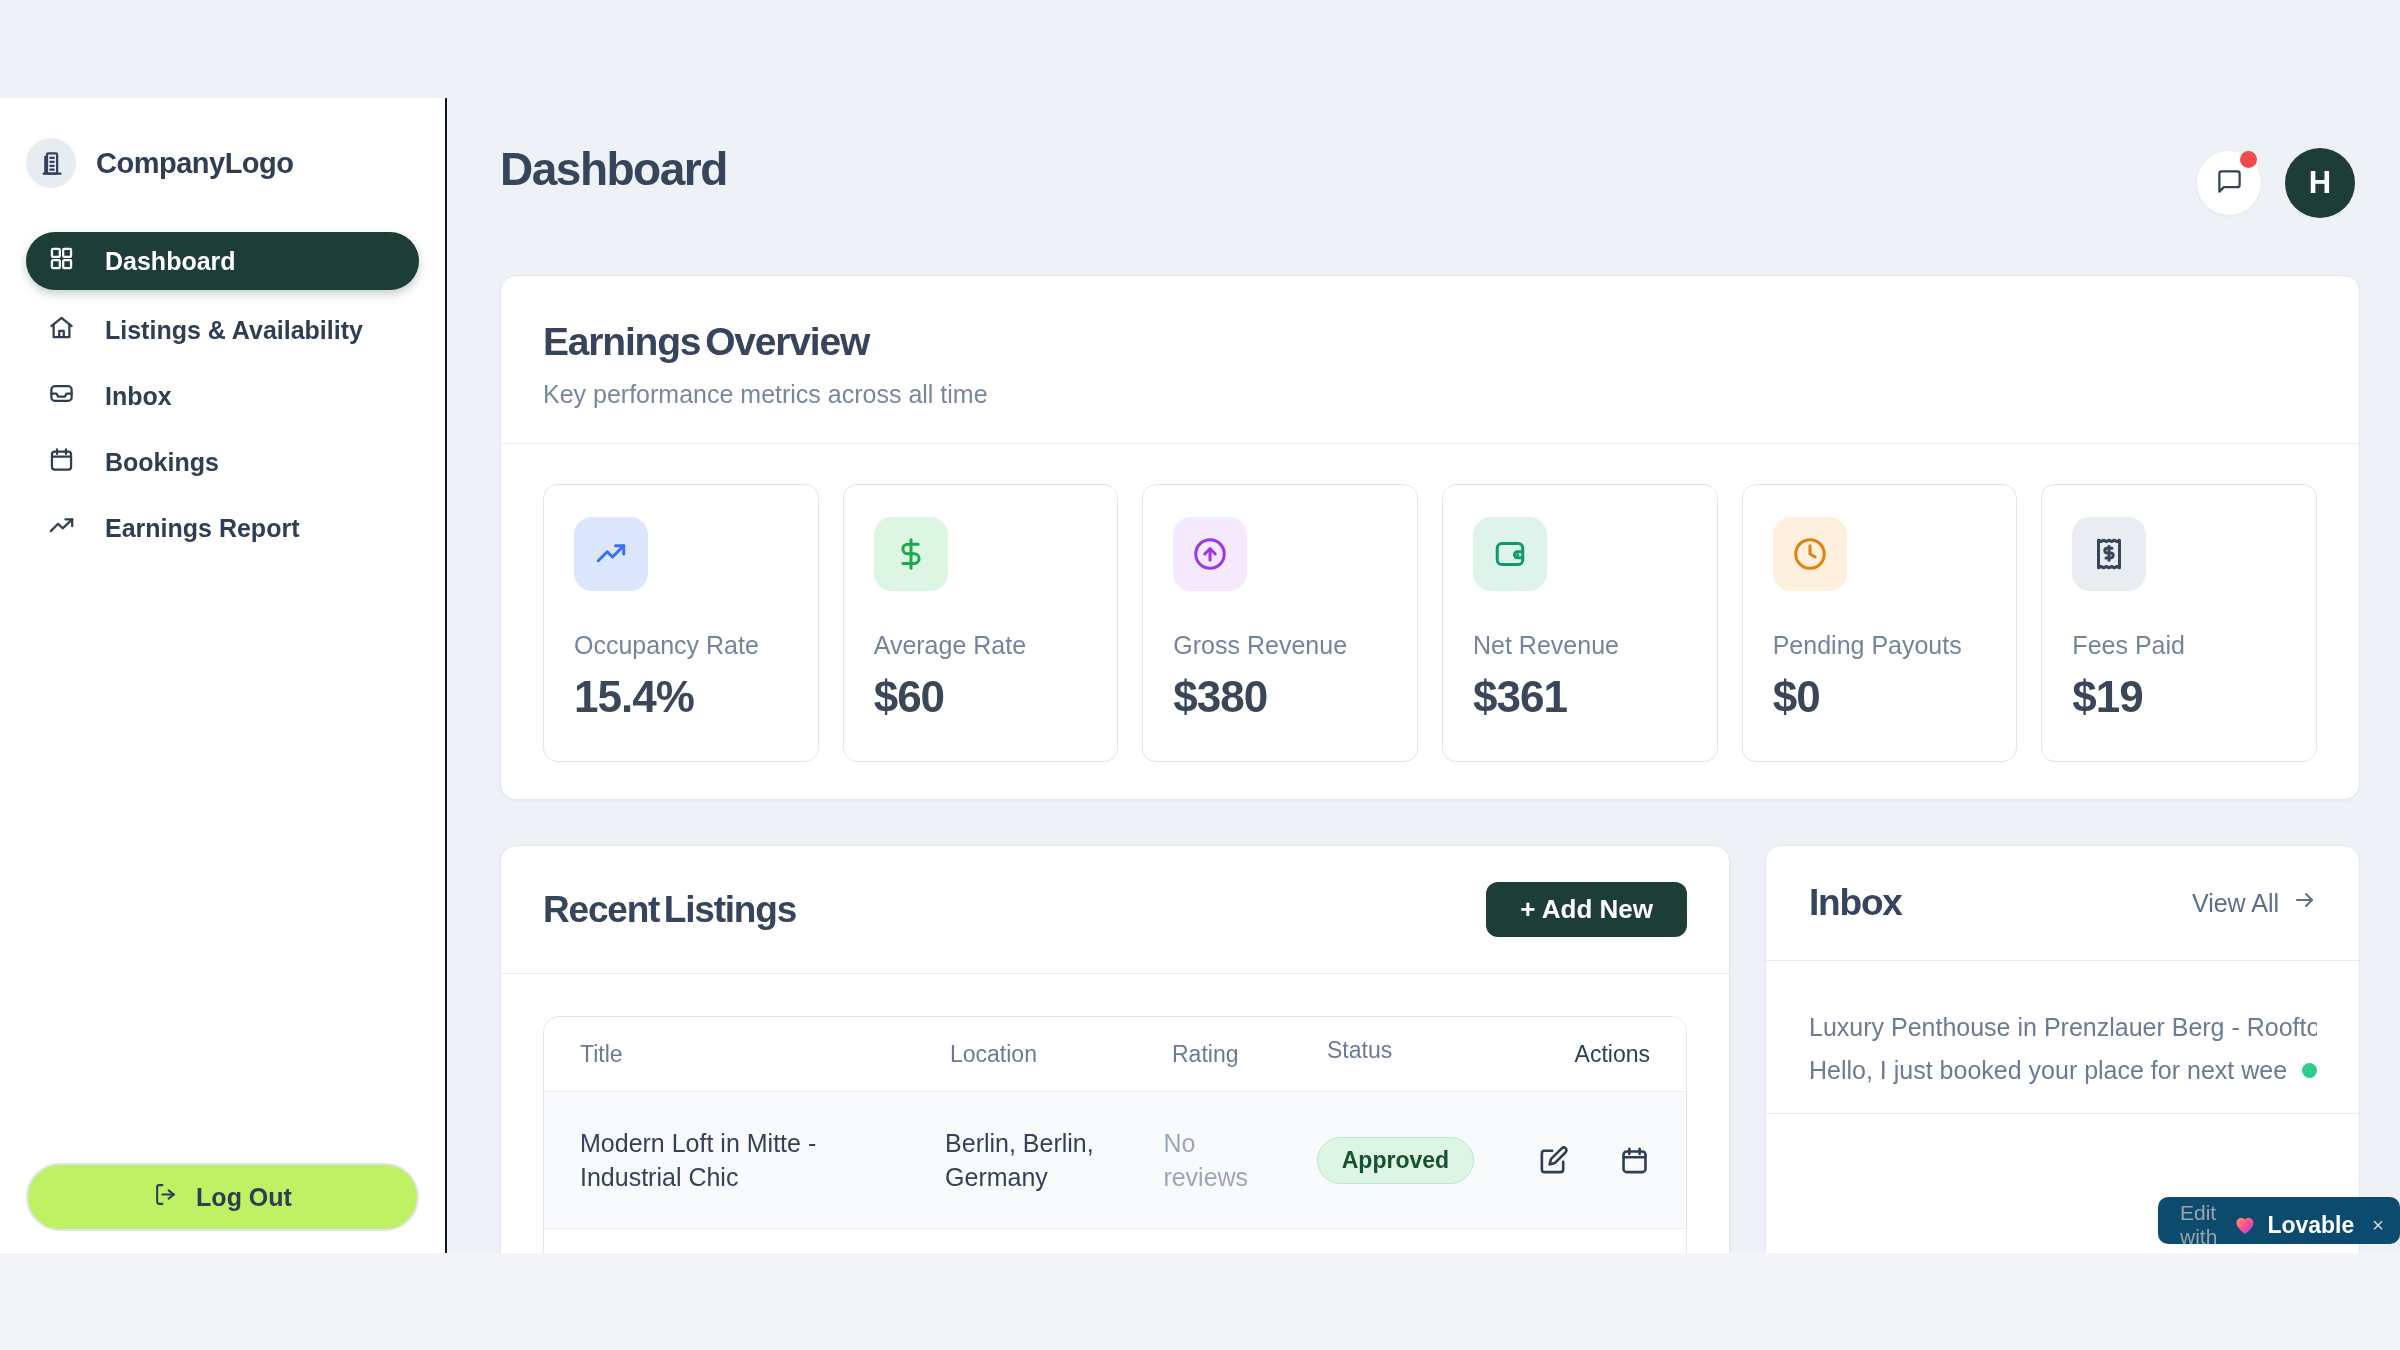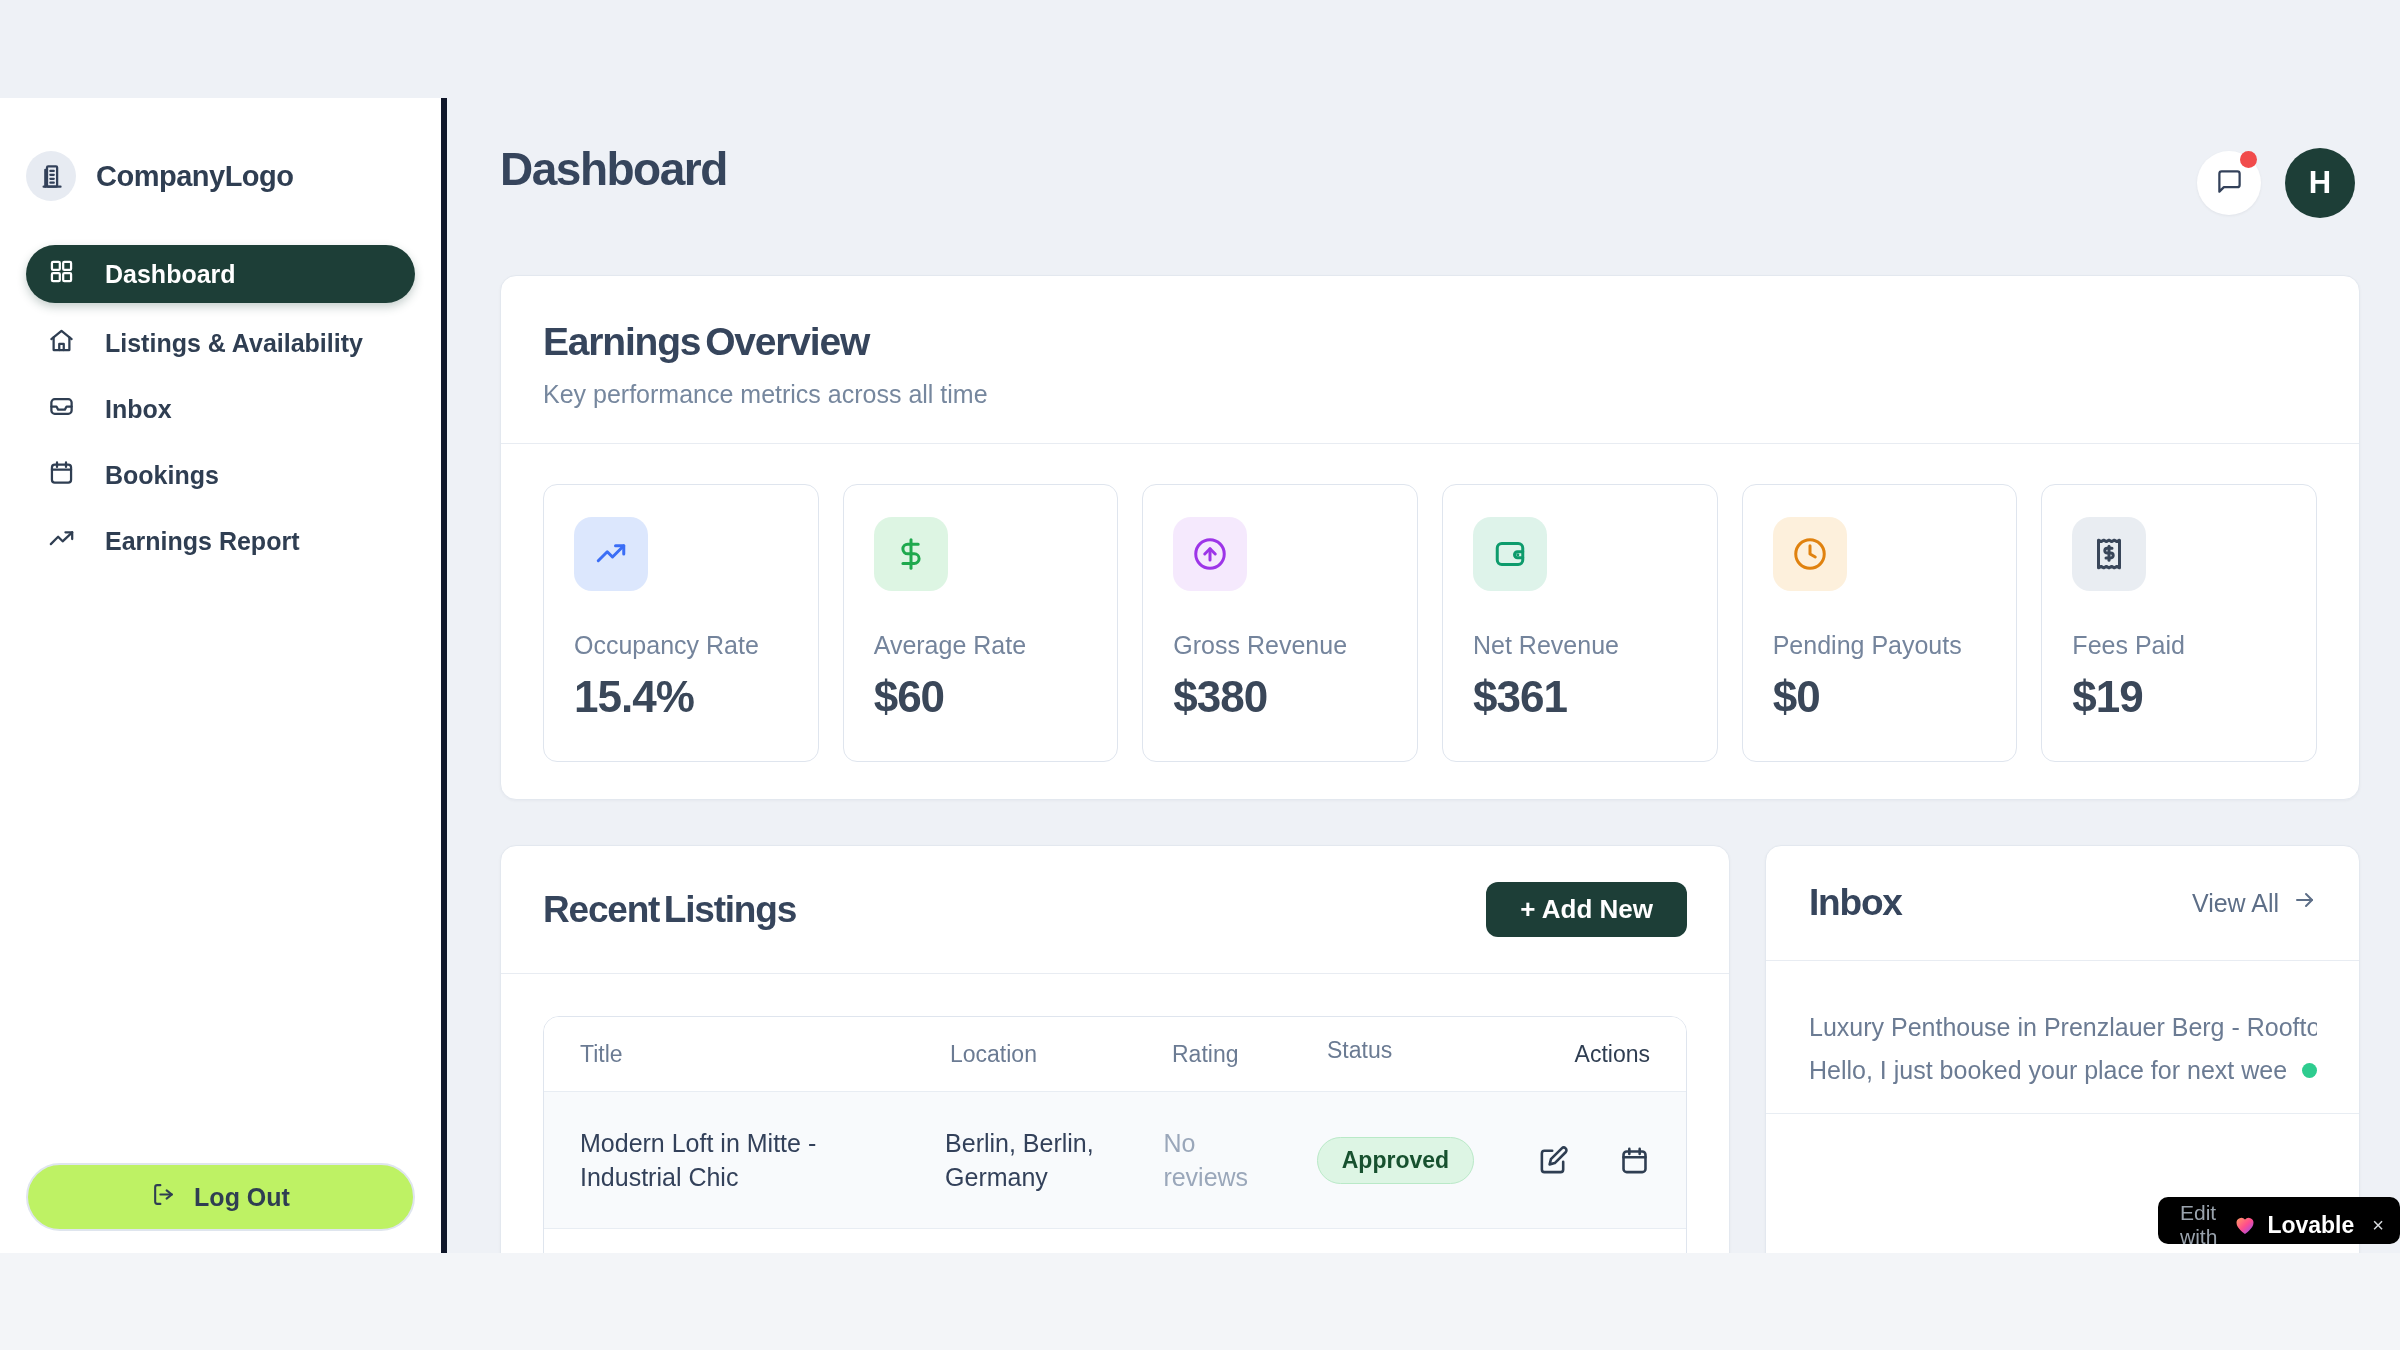--- a/index.html
+++ b/index.html
@@ -10,22 +10,22 @@
     color:#33415a;
     overflow:hidden;
   }
   .app {
     position:relative; width:2400px; height:1253px;
     background:#eef1f6; overflow:hidden;
   }
   
   .sidebar {
     position:absolute; left:0; top:98px; bottom:0; width:447px;
-    background:#ffffff; border-right:6px solid #0f172a;
-    padding:53px 26px;
+    background:#ffffff; border-right:2px solid #0f172a;
+    padding:40px 26px;
   }
   .logo-row { display:flex; align-items:center; gap:20px; }
   .logo-circle {
     width:50px; height:50px; border-radius:50%;
     background:#e7ebf2; display:flex; align-items:center; justify-content:center;
     color:#33415a;
   }
   .logo-text { font-size:29px; font-weight:700; color:#2f3e52; letter-spacing:-0.5px; }
   .nav { margin-top:44px; display:flex; flex-direction:column; gap:14px; }
   .nav-item {
@@ -133,21 +133,21 @@
   .msg-top { display:flex; justify-content:space-between; align-items:baseline; }
   .msg-sender { font-size:29px; font-weight:800; letter-spacing:-0.8px; word-spacing:-0.12em; color:#2f3e52; }
   .msg-date { font-size:23px; color:#7e8ca1; }
   .msg-subject { font-size:25px; color:#6b7b93; margin-top:20px; white-space:nowrap; overflow:hidden; }
   .msg-preview-row { display:flex; justify-content:space-between; align-items:center; margin-top:14px; }
   .msg-preview { font-size:25px; color:#6b7b93; white-space:nowrap; overflow:hidden; }
   .unread-dot { width:15px; height:15px; border-radius:50%; background:#2ecc8f; flex:0 0 auto; margin-left:14px; }
   
   .lovable {
     position:absolute; left:2158px; top:1197px; height:47px;
-    background:#000000; border-radius:10px; display:flex; align-items:center;
+    background:#0c4a6e; border-radius:10px; display:flex; align-items:center;
     padding:9px 16px 0 22px; gap:10px; cursor:pointer; z-index:50;
   }
   .lovable-prefix { font-size:21px; color:#9aa3ad; }
   .lovable-brand { font-size:23px; font-weight:700; color:#fff; }
   .lovable-close { font-size:20px; color:#d7dadd; margin-left:8px; cursor:pointer; line-height:1; }
   .bottom-strip { position:absolute; left:0; top:1253px; width:2400px; height:97px; background:#f3f5f8; }
 </style>
 </head>
 <body>
 

